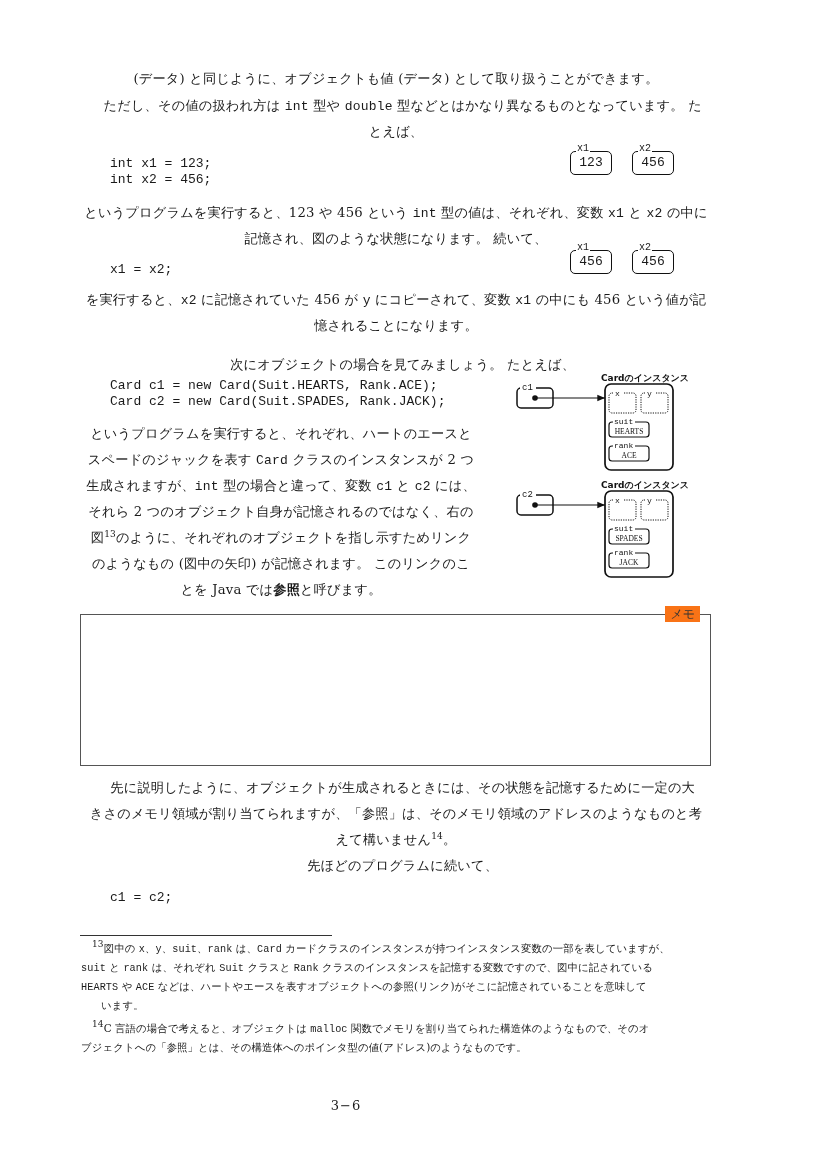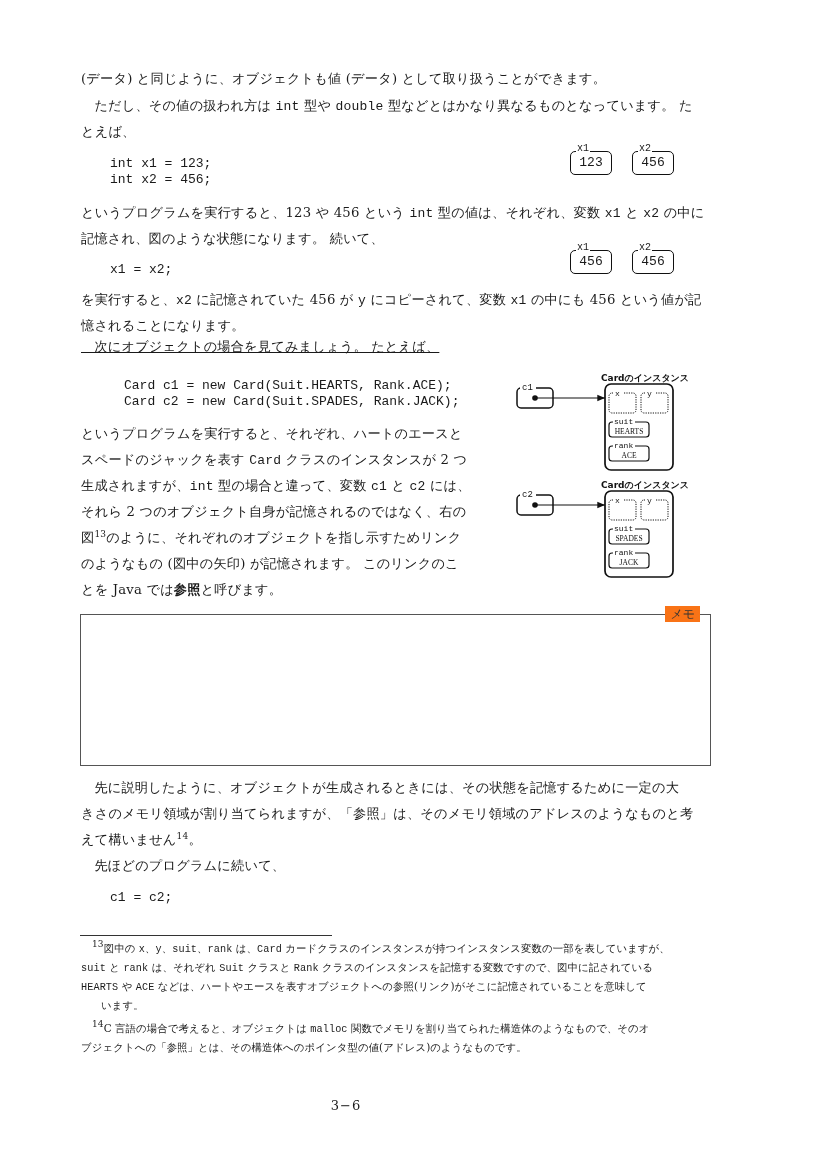--- a/index.html
+++ b/index.html
@@ -5,20 +5,21 @@
   html, body { margin: 0; padding: 0; background: #ffffff; }
   body {
     width: 828px; height: 1169px; position: relative; overflow: hidden;
     font-family: "DejaVu Serif", "Liberation Serif", serif;
     color: #1a1a1a;
   }
   .p {
     position: absolute; left: 81px; width: 630px;
     font-size: 13.2px; line-height: 26px; letter-spacing: 0.2px;
     white-space: nowrap;
+    text-align: center;
   }
   .tt { font-family: "Liberation Mono", "DejaVu Sans Mono", monospace; font-size: 13px; }
   .code {
     position: absolute; left: 110px;
     font-family: "Liberation Mono", "DejaVu Sans Mono", monospace;
     font-size: 13px; line-height: 16px; white-space: pre; color: #1a1a1a;
   }
   sup { font-size: 9px; vertical-align: 5px; line-height: 0; }
   b.bold { font-weight: bold; }
 
@@ -102,25 +103,25 @@
   <span class="val">456</span>
 </div>
 
 <div class="p" style="top:287px;">
   <span>を実行すると、</span><span class="tt">x2</span><span> に記憶されていた 456 が </span><span class="tt">y</span><span> にコピーされて、変数 </span><span class="tt">x1</span><span> の中にも 456 という値が記</span>
 </div>
 <div class="p" style="top:313px;">
   <span>憶されることになります。</span>
 </div>
 
-<div class="p" style="top:334px;text-decoration:underline;">
+<div class="p" style="top:352px;">
   <span>　次にオブジェクトの場合を見てみましょう。 たとえば、</span>
 </div>
 
-<div class="code" style="top:378px;margin-left:14px;">Card c1 = new Card(Suit.HEARTS, Rank.ACE);
+<div class="code" style="top:378px;">Card c1 = new Card(Suit.HEARTS, Rank.ACE);
 Card c2 = new Card(Suit.SPADES, Rank.JACK);</div>
 
 <div class="p" style="top:421px; width:400px;">
   <span>というプログラムを実行すると、それぞれ、ハートのエースと</span>
 </div>
 <div class="p" style="top:447px; width:400px;">
   <span>スペードのジャックを表す </span><span class="tt">Card</span><span> クラスのインスタンスが 2 つ</span>
 </div>
 <div class="p" style="top:473px; width:400px;">
   <span>生成されますが、</span><span class="tt">int</span><span> 型の場合と違って、変数 </span><span class="tt">c1</span><span> と </span><span class="tt">c2</span><span> には、</span>

